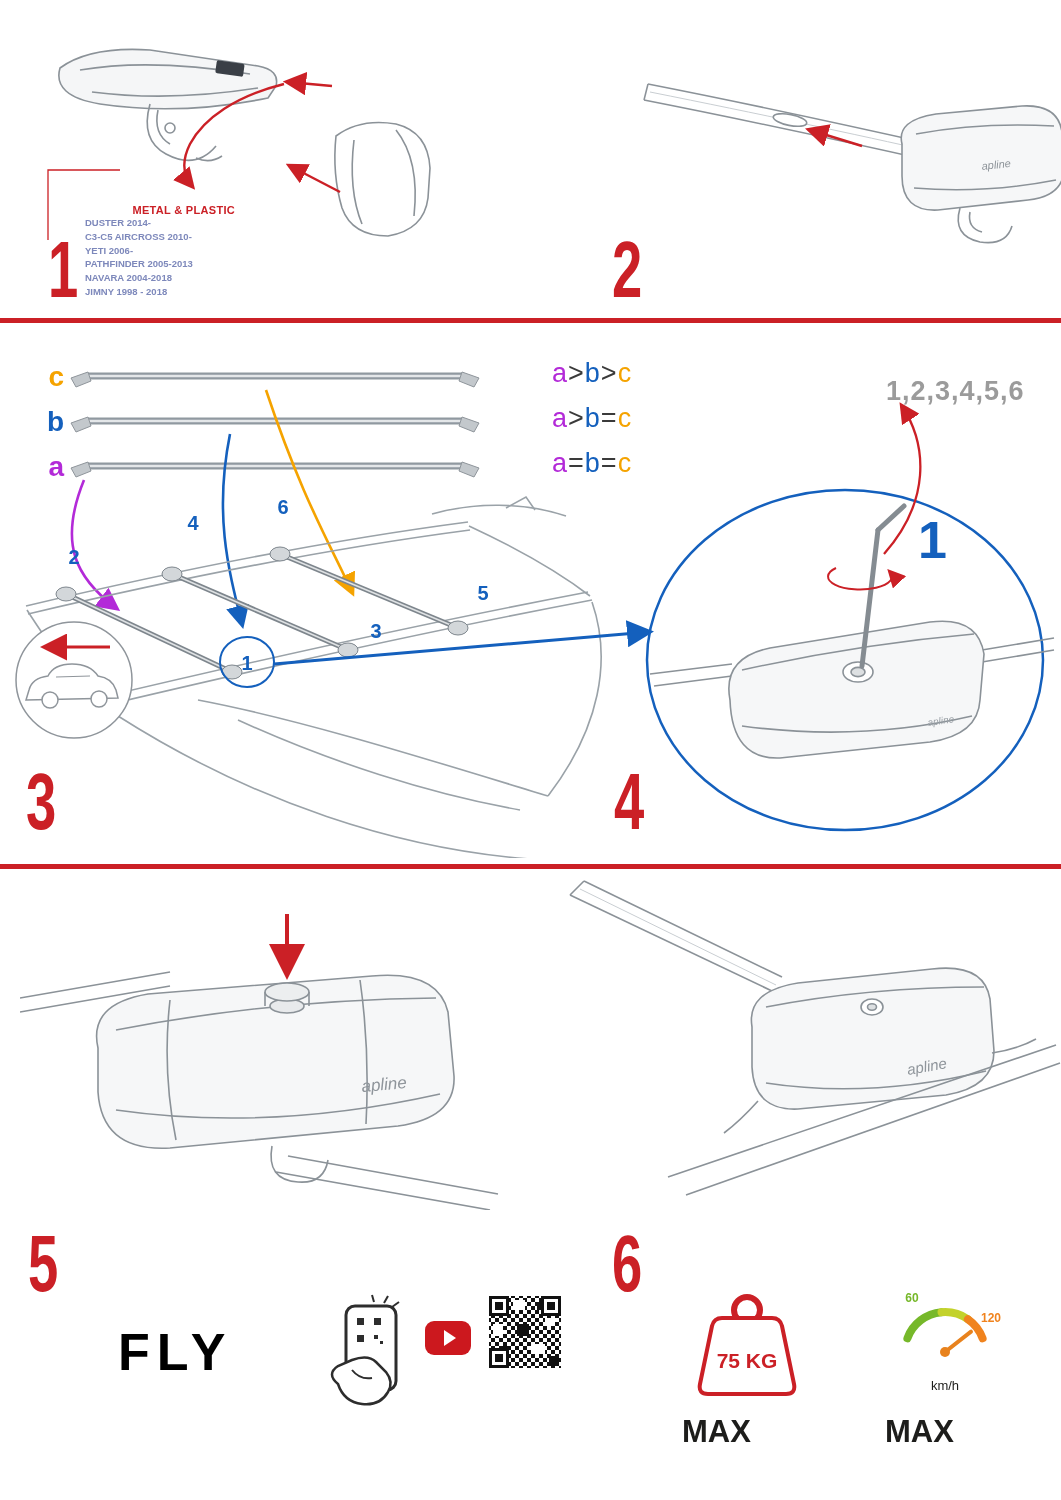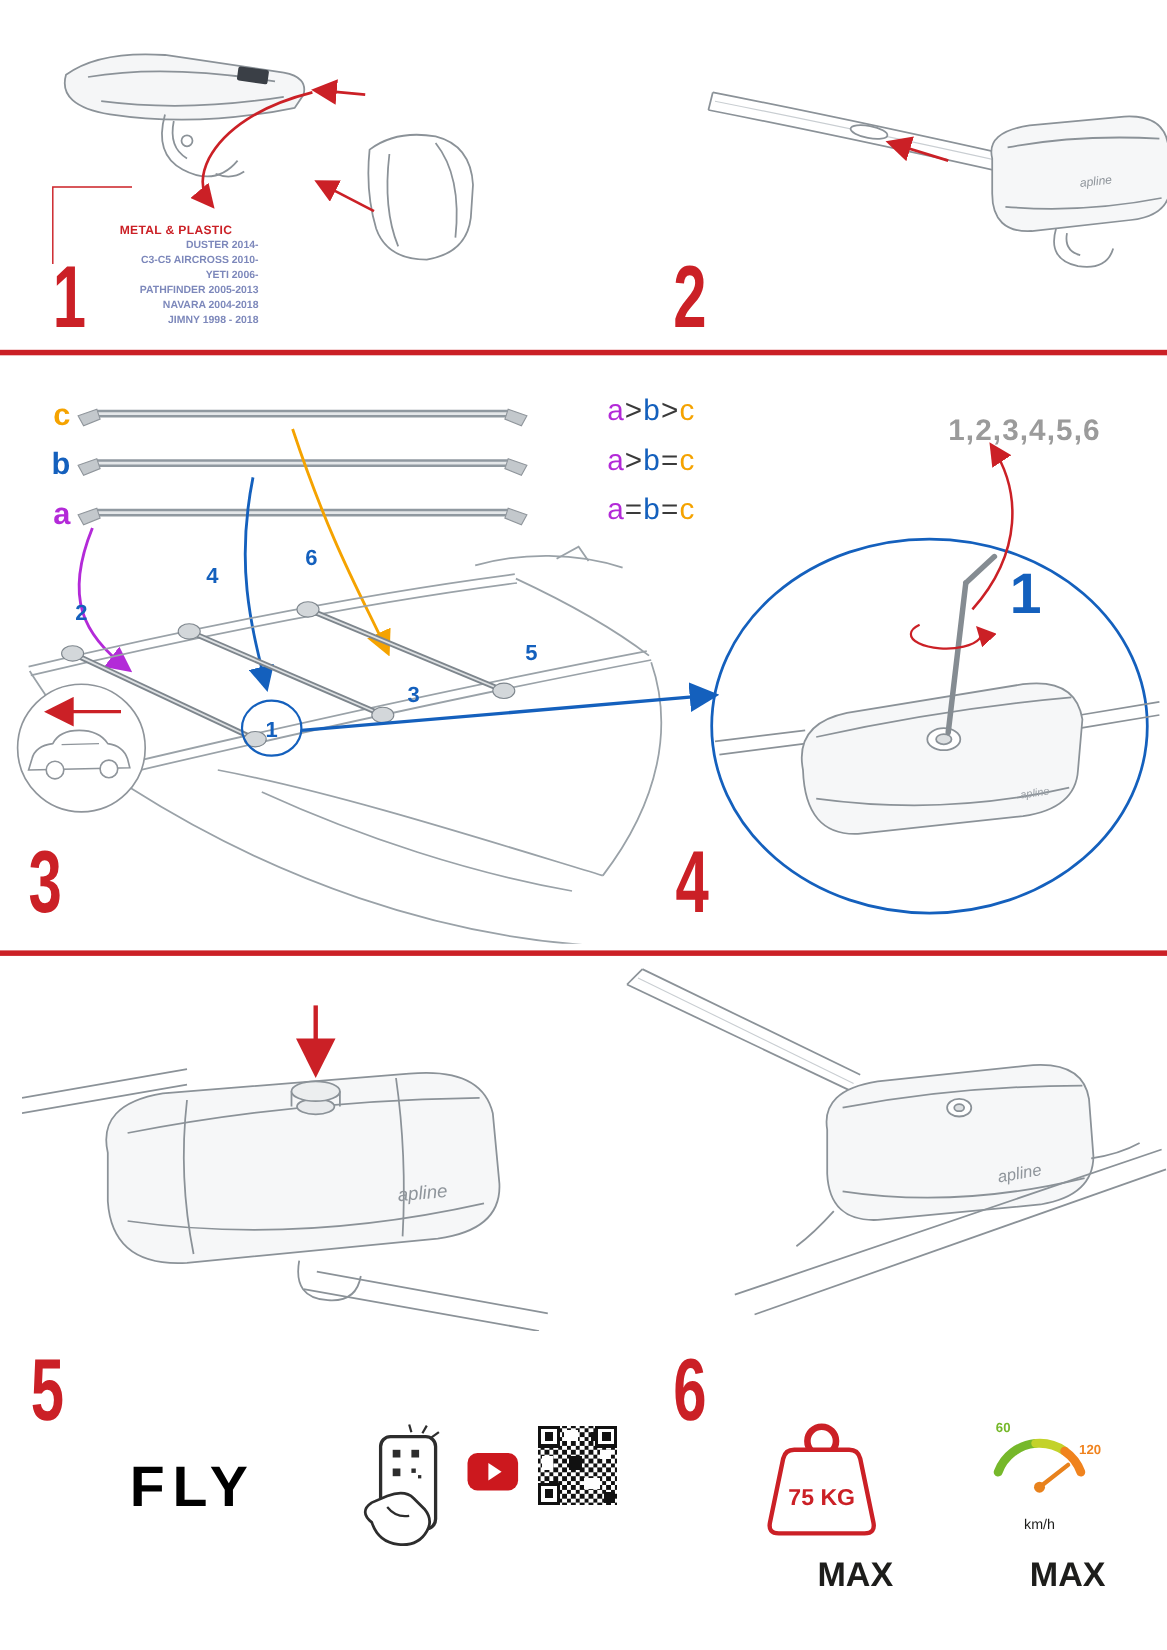--- a/index.html
+++ b/index.html
@@ -2,30 +2,30 @@
 <html><head>
 <meta charset="utf-8">
 <style>
   html,body{margin:0;padding:0;background:#fff;}
   #page{position:relative;width:1061px;height:1500px;background:#fff;
         font-family:"Liberation Sans",sans-serif;overflow:hidden;}
   .abs{position:absolute;}
   .step-num{color:#cb2026;font-weight:700;font-size:80px;line-height:1;
             transform:scaleX(.68);transform-origin:left top;letter-spacing:-3px;}
   .divider{left:0;width:1061px;height:5px;background:#cb2026;}
-  .material{color:#cb2026;font-size:11px;font-weight:700;letter-spacing:.3px;text-align:center;}
-  .models div{color:#7d88bb;font-size:9.5px;line-height:1.45;text-align:right;font-weight:600;}
+  .material{color:#cb2026;font-size:11px;font-weight:700;letter-spacing:.3px;text-align:right;}
+  .models div{color:#7d88bb;font-size:9.5px;line-height:1.45;font-weight:600;}
   .legend-row{font-size:27px;font-weight:400;height:45px;letter-spacing:1px;}
   .col-a{color:#b32ad8}.col-b{color:#1460bd}.col-c{color:#f5a300}.col-op{color:#3a3a3a}
-  .seq{color:#9b9b9b;font-size:27px;font-weight:700;letter-spacing:1px;}
+  .seq{color:#9b9b9b;font-size:27px;font-weight:700;letter-spacing:1px;margin-left:24px;}
   .big-one{color:#1460bd;font-size:52px;font-weight:700;}
   .fly{color:#000000;font-size:52px;font-weight:600;letter-spacing:7px;}
   .brandline{font-size:30px;font-weight:600;}
   .bl-gray{color:#58595b}.bl-red{color:#cb2026}
-  .max-label{font-size:31px;font-weight:700;color:#1d1d1b;text-align:right;}
+  .max-label{font-size:31px;font-weight:700;color:#1d1d1b;text-align:left;}
   svg{display:block}
   svg text{font-family:"Liberation Sans",sans-serif;}
 </style>
 </head>
 <body>
 
 <div id="page">
 
   <svg class="abs" style="left:0;top:40px" width="440" height="230" viewBox="0 0 440 230">
     <defs>

